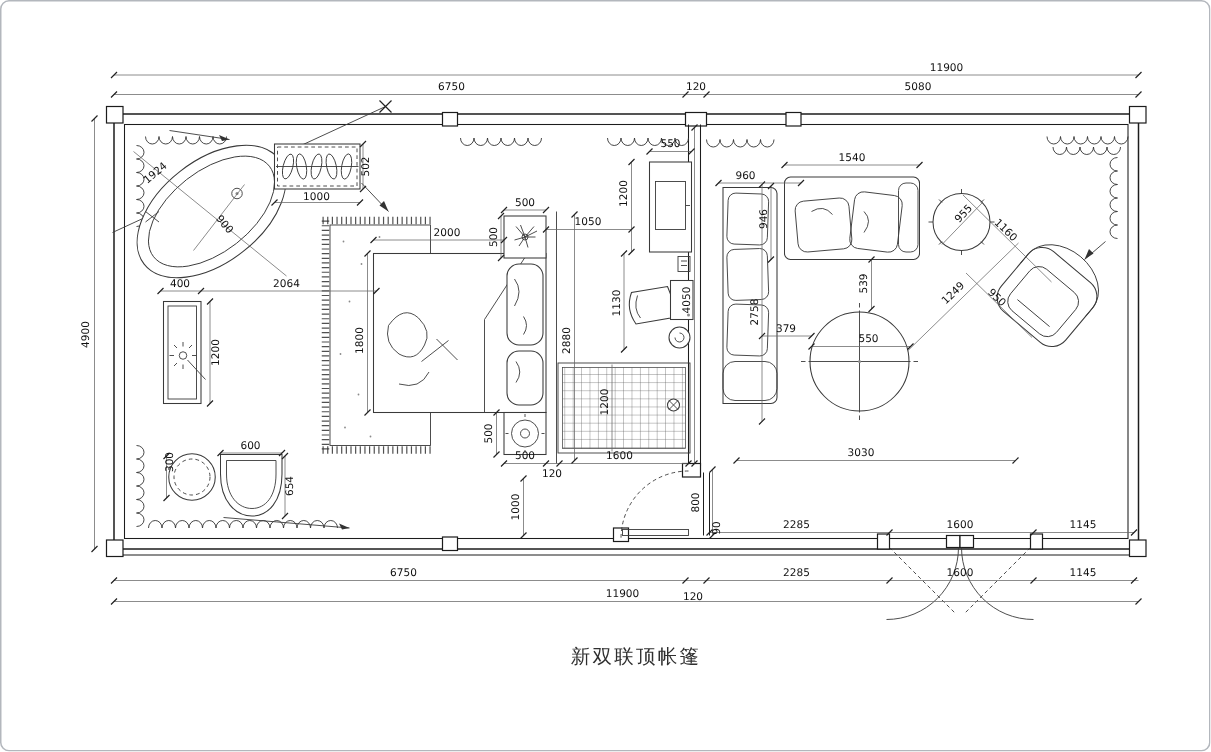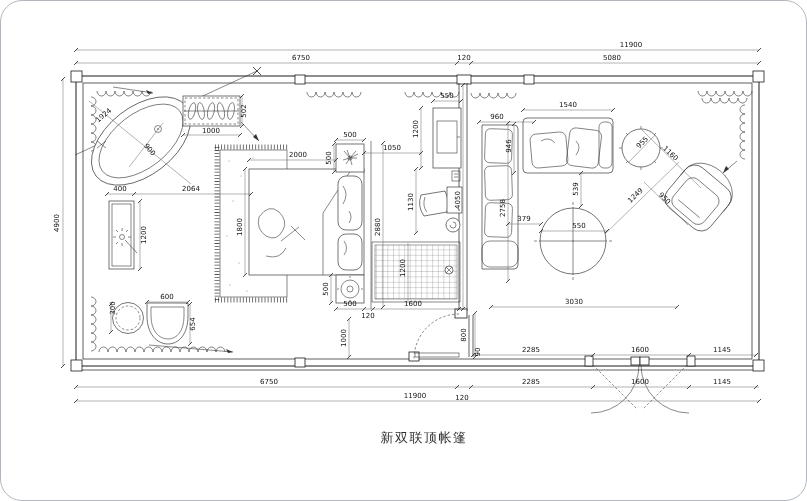--- a/index.html
+++ b/index.html
@@ -1,17 +1,17 @@
 <!DOCTYPE html>
 <html><head>
 <meta charset="utf-8">
 <style>
   html,body{margin:0;padding:0;background:#fff;}
   .frame{position:relative;width:807px;height:501px;background:#ffffff;
-         border:1.5px solid #b3b7bd;border-radius:22px;box-sizing:border-box;overflow:hidden;
+         border:1.5px solid #b3b7bd;border-radius:6px;box-sizing:border-box;overflow:hidden;
          font-family:"DejaVu Sans",sans-serif;}
   svg{display:block}
   .w1{stroke:#1c1c1c;stroke-width:1;fill:none}
   .w0{stroke:#1c1c1c;stroke-width:.7;fill:none}
   .post{stroke:#1c1c1c;stroke-width:.8;fill:#ffffff}
   .ln{stroke:#3a3a3a;stroke-width:.6;fill:none}
   .fw{stroke:#3a3a3a;stroke-width:.7;fill:#ffffff}
   .fn{stroke:#3a3a3a;stroke-width:.6;fill:none}
   .dm{stroke:#666;stroke-width:.5;fill:none}
   .tk{stroke:#222;stroke-width:.8;fill:none}

